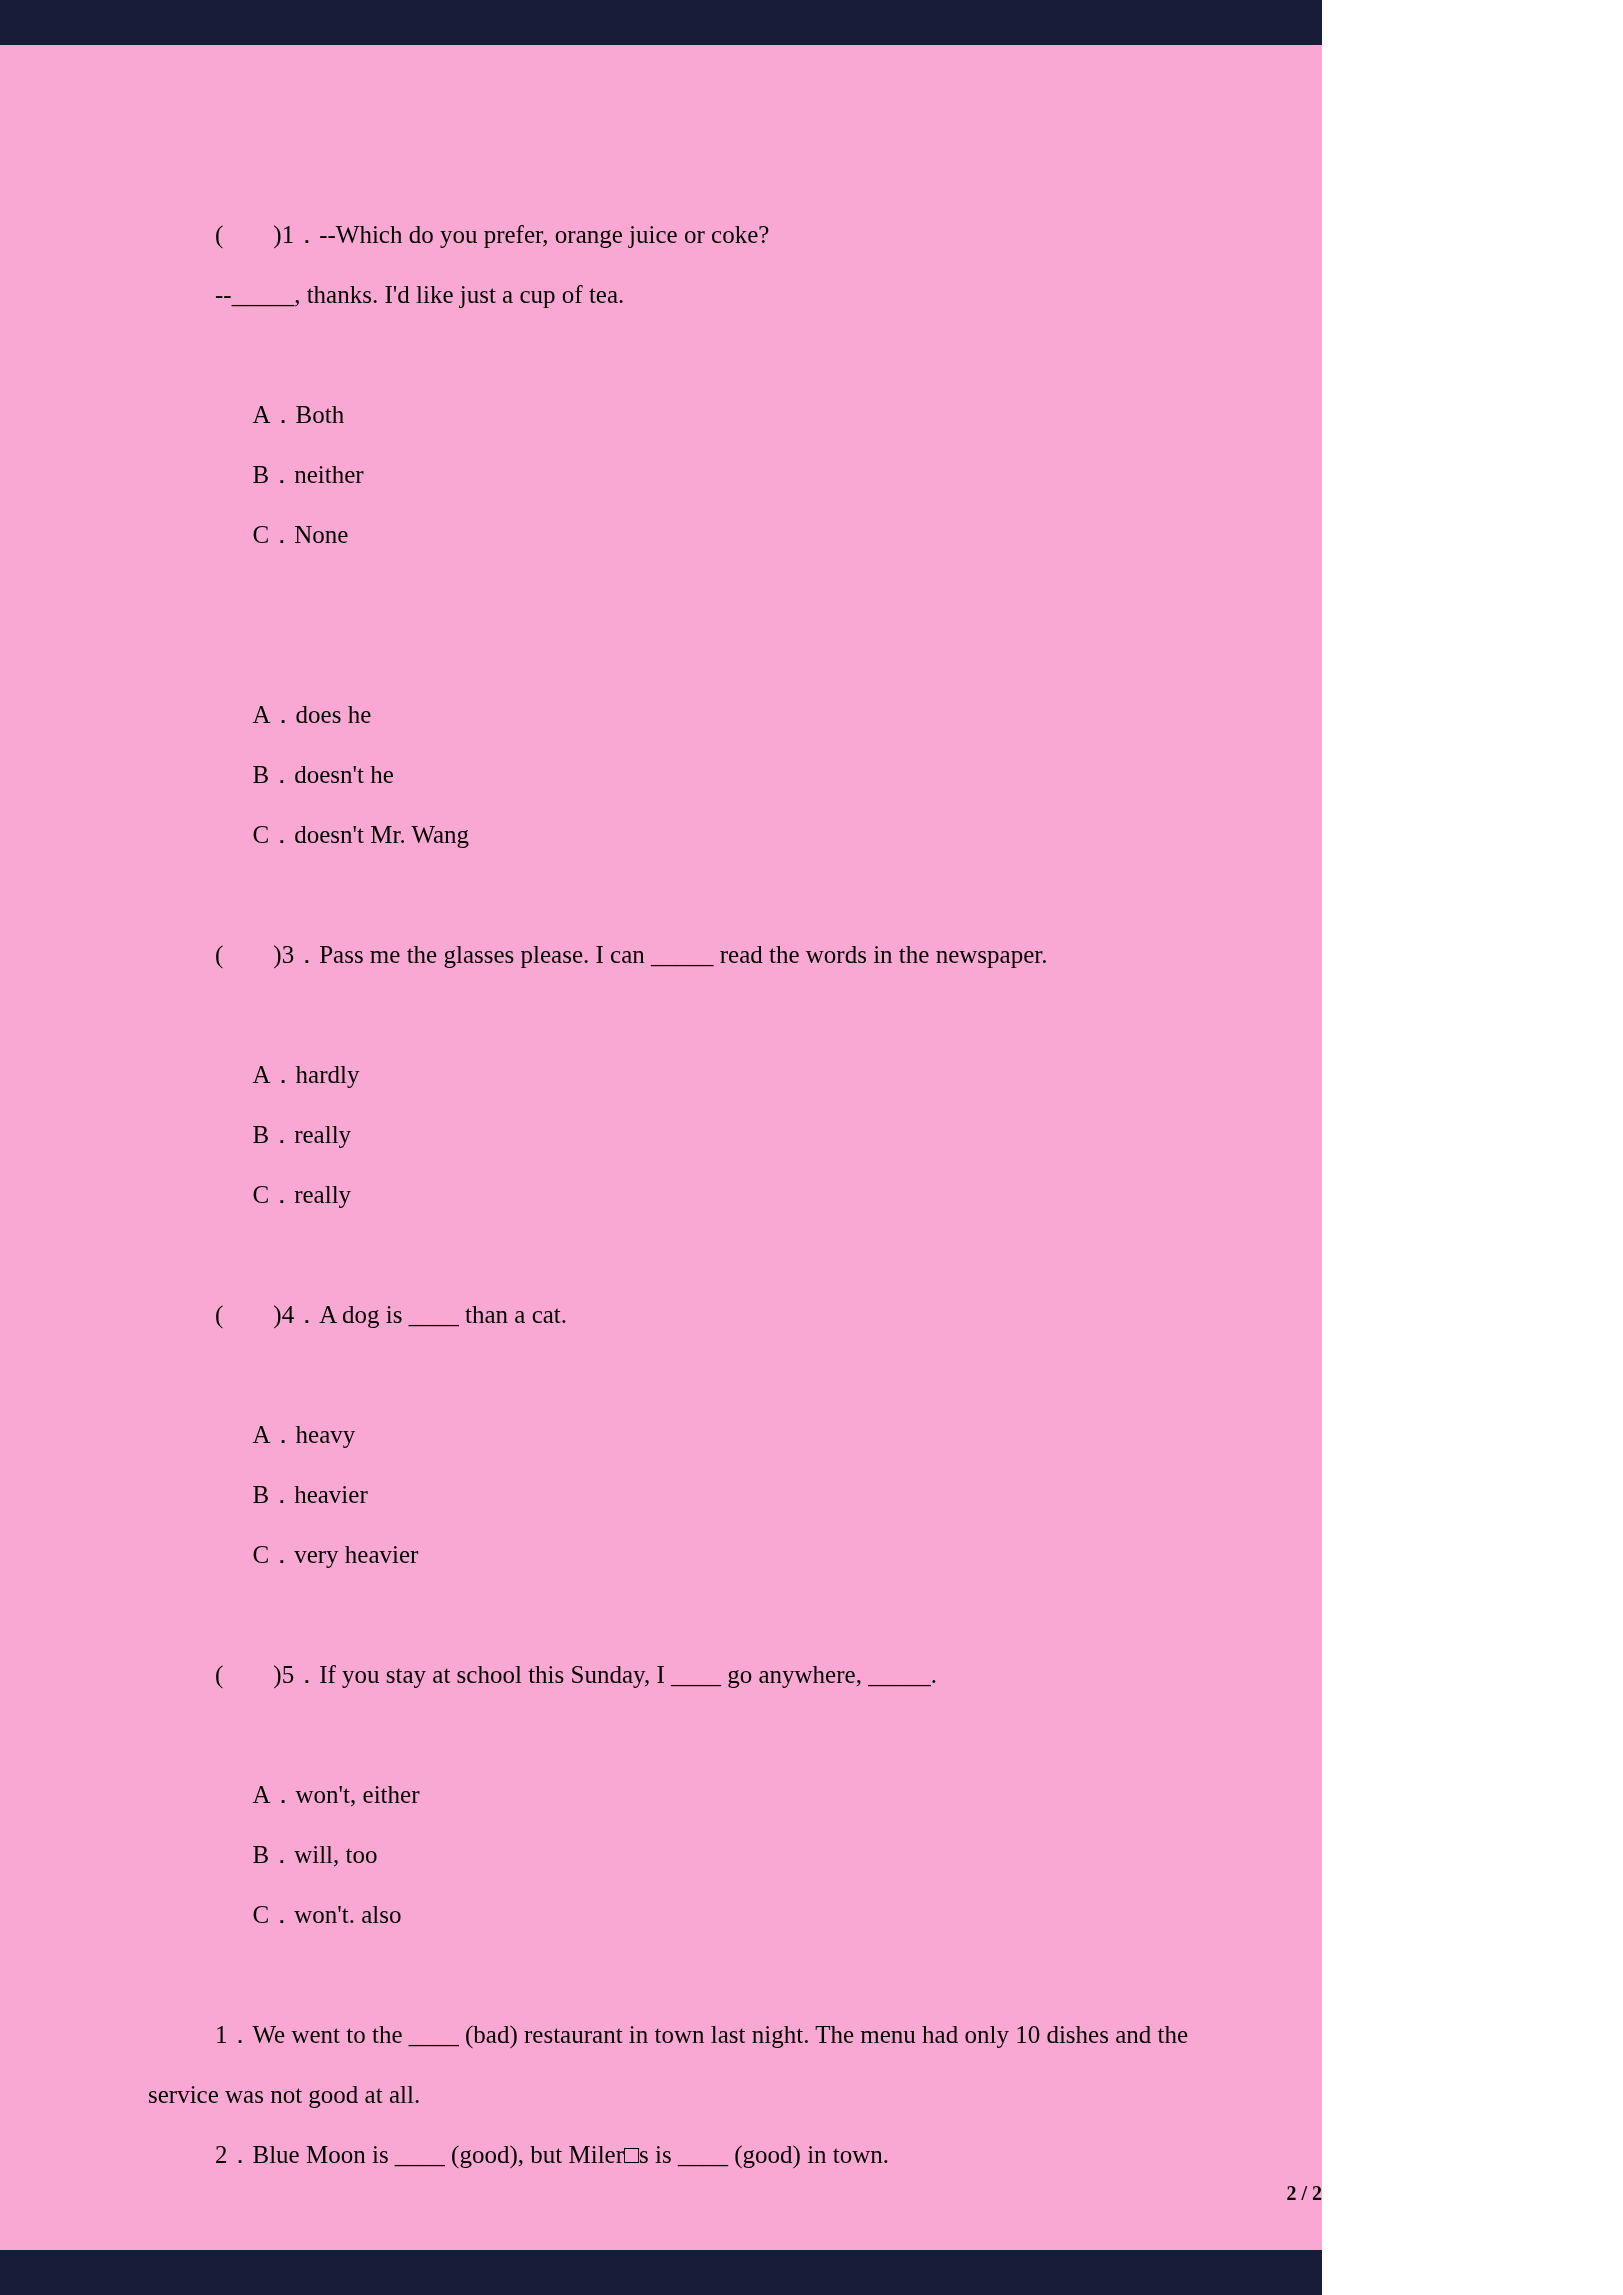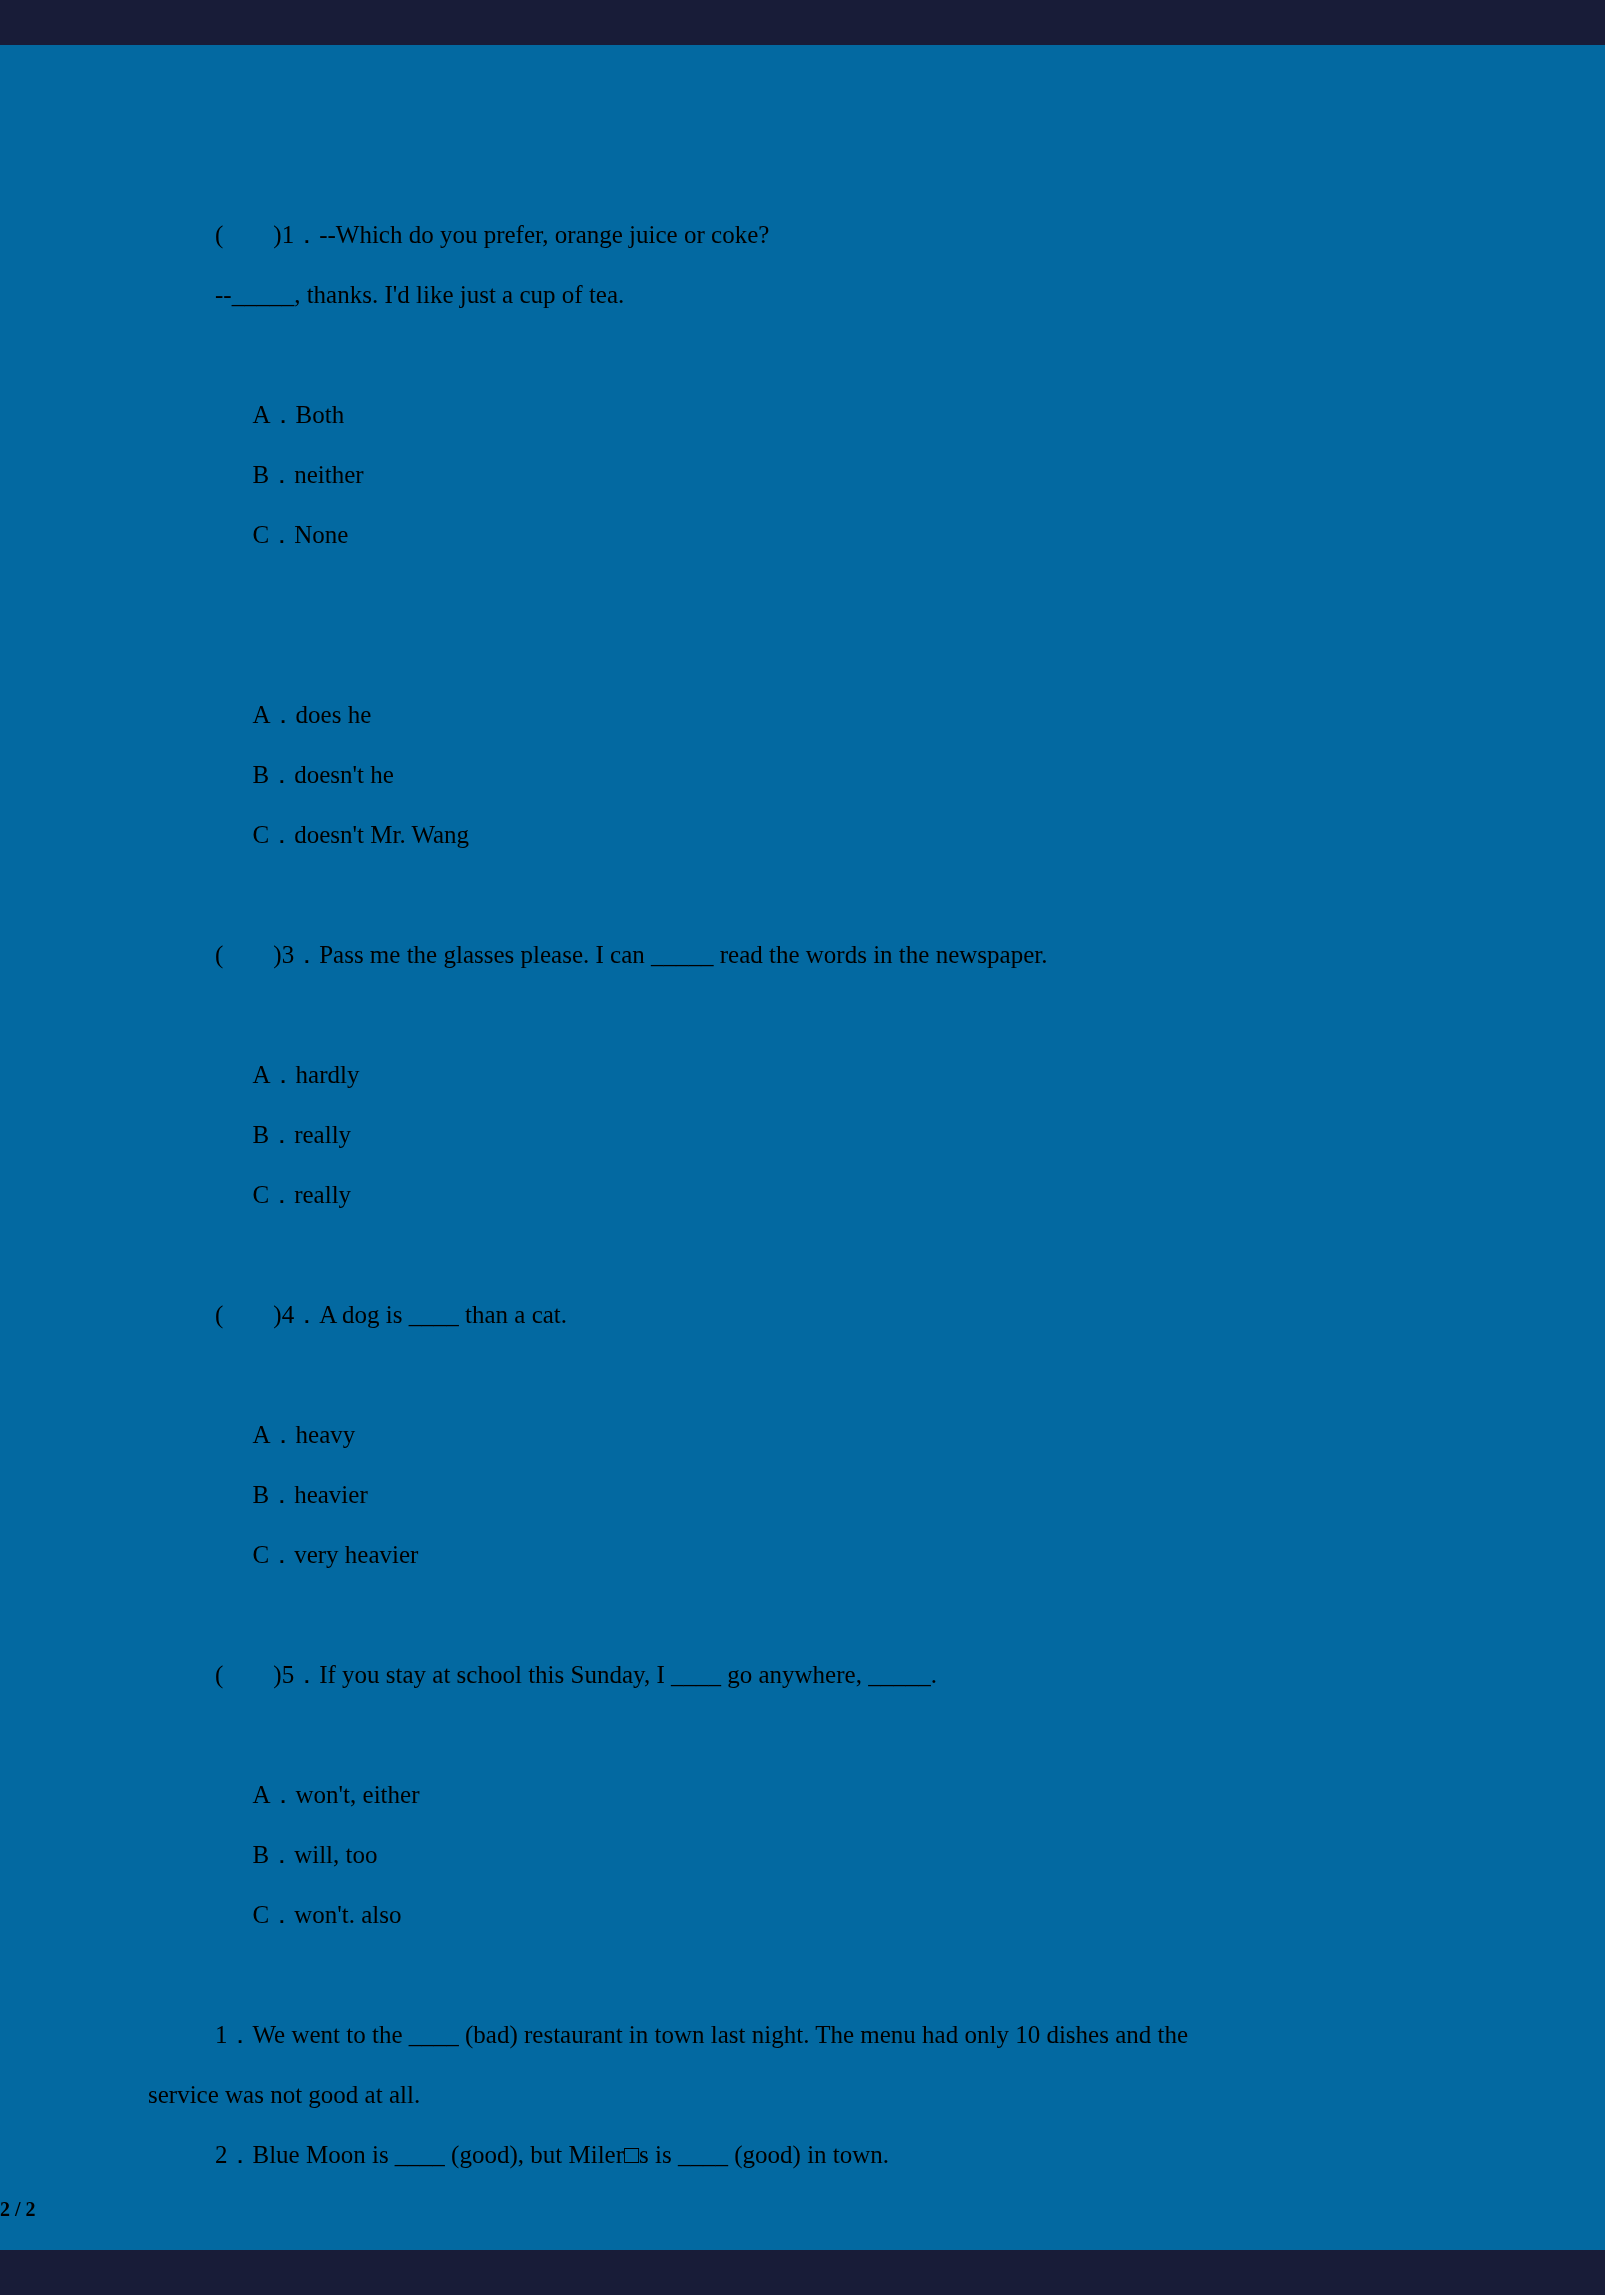--- a/index.html
+++ b/index.html
@@ -2,23 +2,23 @@
 <html style="font-size:11px"><head>
 <meta charset="utf-8">
 <style>
   html, body {
     margin: 0;
     padding: 0;
     background: #ffffff;
   }
   .page {
     position: relative;
-    width: 1605px;
+    width: 1322px;
     height: 2295px;
-    background: #0369a1;
+    background: #f9a8d4;
     font-family: "Liberation Serif", "DejaVu Serif", serif;
     color: #000000;
     overflow: hidden;
   }
   .bar {
     position: absolute;
     left: 0;
     width: 100%;
     height: 45px;
     background: #181c38;
@@ -37,24 +37,24 @@
     margin: 0;
     white-space: pre-wrap;
   }
   .indent { padding-left: 67px; }
   .opts { padding-left: 67px; }
   .opt { display: inline-block; }
   .opt-a { min-width: 256px; }
   .opt-b { min-width: 269px; }
   .footer {
     position: absolute;
-    bottom: 74px;
+    bottom: 90px;
     left: 0;
     width: 100%;
-    text-align: left;
+    text-align: right;
     font-size: 20px;
     font-weight: bold;
     font-family: "Liberation Serif", "DejaVu Serif", serif;
   }
 </style>
 </head>
 <body>
 
 <div class="page">
   <div class="bar top"></div>

